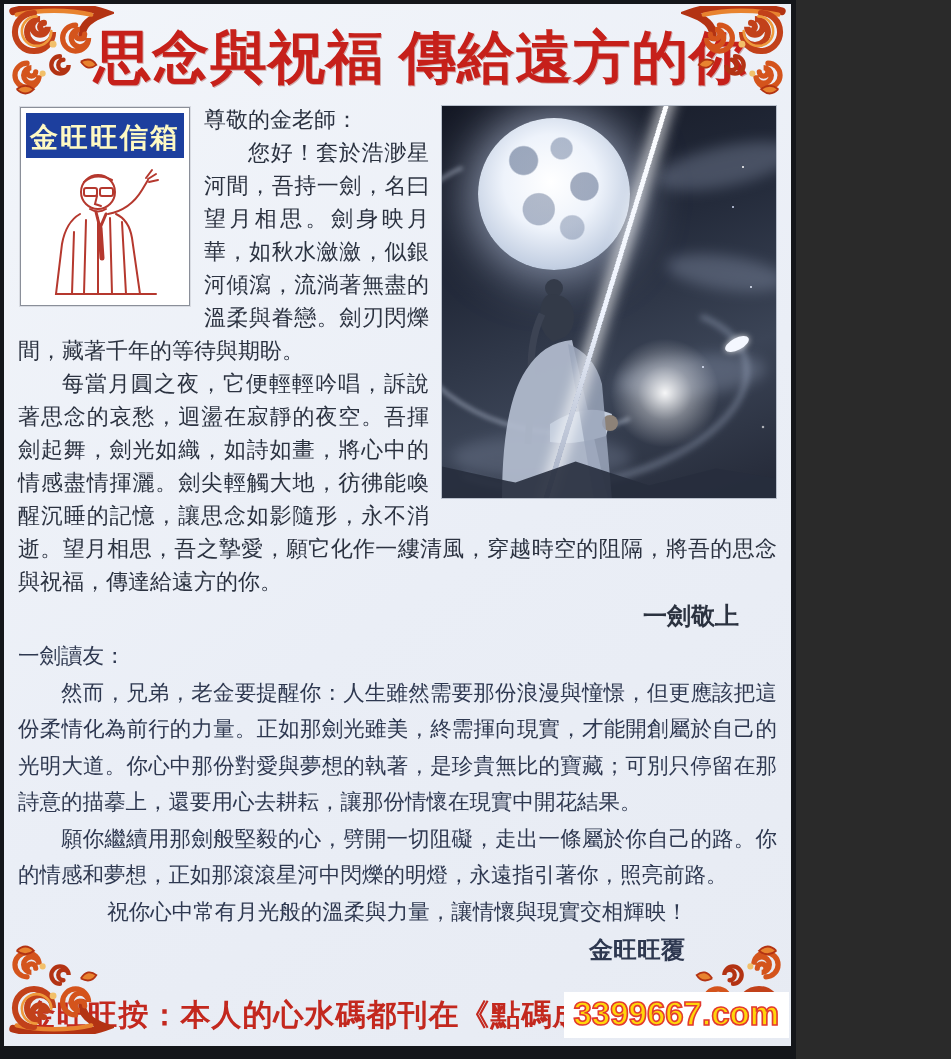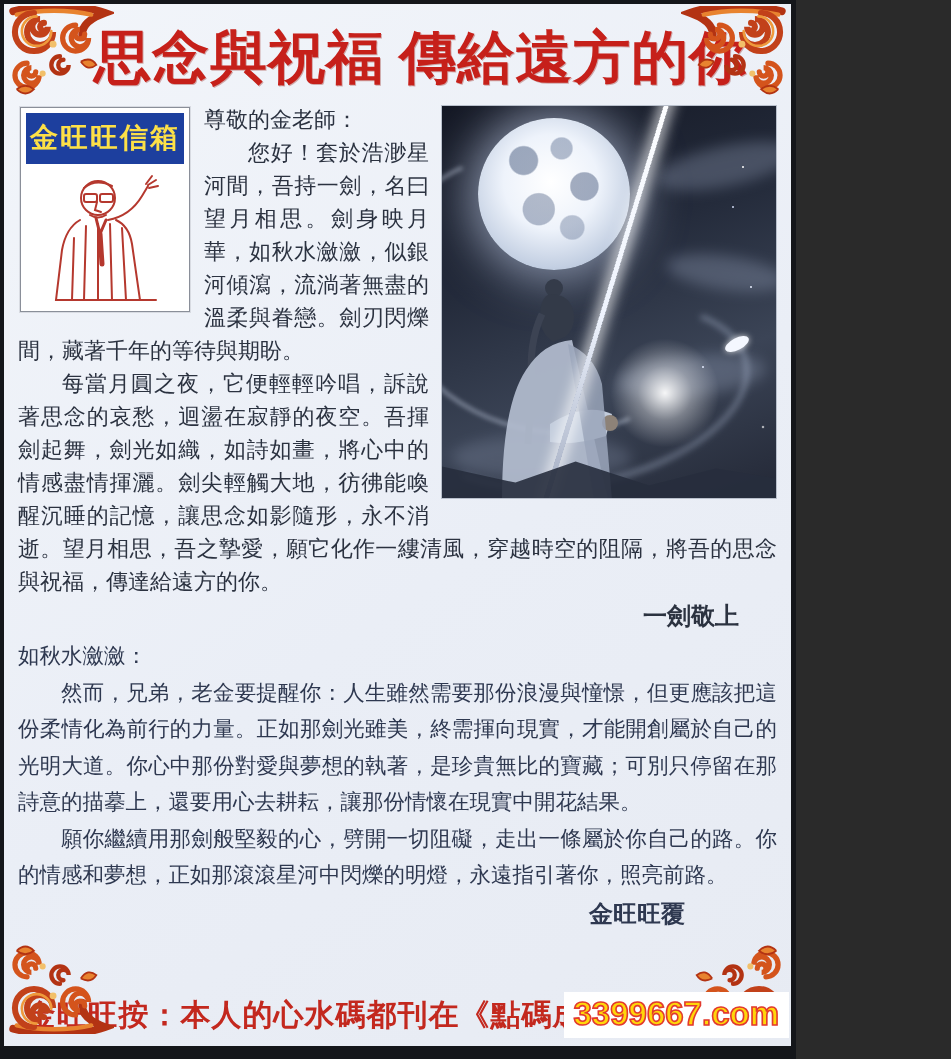--- a/index.html
+++ b/index.html
@@ -24,23 +24,23 @@
   }
   
   .content{padding:0 14px;position:relative;z-index:2;}
   
   .logobox{
     float:left;width:170px;margin:4px 14px 6px 2px;
     background:#fff;border:1px solid #8a8f99;box-shadow:0 0 0 1px #d8dbe2;
     padding:5px;box-sizing:border-box;
   }
   .logobox .banner{
-    background:#1d3f9e;color:#fde047;text-align:center;
+    background:#1d3f9e;color:#fef9c3;text-align:center;
     font-family:"Liberation Sans","DejaVu Sans",sans-serif;
-    font-weight:800;font-size:28px;letter-spacing:2px;padding:6px 0 7px;
+    font-weight:800;font-size:28px;letter-spacing:2px;padding:6px 0 1px;
   }
   .logobox .figure{display:block;margin:4px auto 0;}
   
   .letter{font-size:22px;line-height:1.5;text-align:justify;}
   .letter p{margin:0;}
   .letter .indent{text-indent:2em;}
   .salutation{margin-top:2px;}
   .sig-letter{
     clear:right;text-align:right;font-size:24px;margin:2px 38px 6px 0;
     font-weight:bold;
@@ -200,22 +200,23 @@
     </div>
 
     <div class="letter">
       <p class="salutation">尊敬的金老師：</p>
       <p class="indent">您好！套於浩渺星河間，吾持一劍，名曰望月相思。劍身映月華，如秋水瀲瀲，似銀河傾瀉，流淌著無盡的溫柔與眷戀。劍刃閃爍間，藏著千年的等待與期盼。</p>
       <p class="indent">每當月圓之夜，它便輕輕吟唱，訴說著思念的哀愁，迴盪在寂靜的夜空。吾揮劍起舞，劍光如織，如詩如畫，將心中的情感盡情揮灑。劍尖輕觸大地，彷彿能喚醒沉睡的記憶，讓思念如影隨形，永不消逝。望月相思，吾之摯愛，願它化作一縷清風，穿越時空的阻隔，將吾的思念與祝福，傳達給遠方的你。</p>
     </div>
     <div class="sig-letter">一劍敬上</div>
 
     <div class="reply">
-      <p>如秋水瀲瀲：</p>
+      <p>一劍讀友：</p>
       <p class="indent">然而，兄弟，老金要提醒你：人生雖然需要那份浪漫與憧憬，但更應該把這份柔情化為前行的力量。正如那劍光雖美，終需揮向現實，才能開創屬於自己的光明大道。你心中那份對愛與夢想的執著，是珍貴無比的寶藏；可別只停留在那詩意的描摹上，還要用心去耕耘，讓那份情懷在現實中開花結果。</p>
       <p class="indent">願你繼續用那劍般堅毅的心，劈開一切阻礙，走出一條屬於你自己的路。你的情感和夢想，正如那滾滾星河中閃爍的明燈，永遠指引著你，照亮前路。</p>
+      <p class="closing">祝你心中常有月光般的溫柔與力量，讓情懷與現實交相輝映！</p>
     </div>
     <div class="sig-reply">金旺旺覆</div>
   </div>
 
   <div class="footer-note">金旺旺按：本人的心水碼都刊在《點碼成金》，請查閱</div>
   <div class="watermark">3399667.com</div>
 </div>
 
 </body></html>

